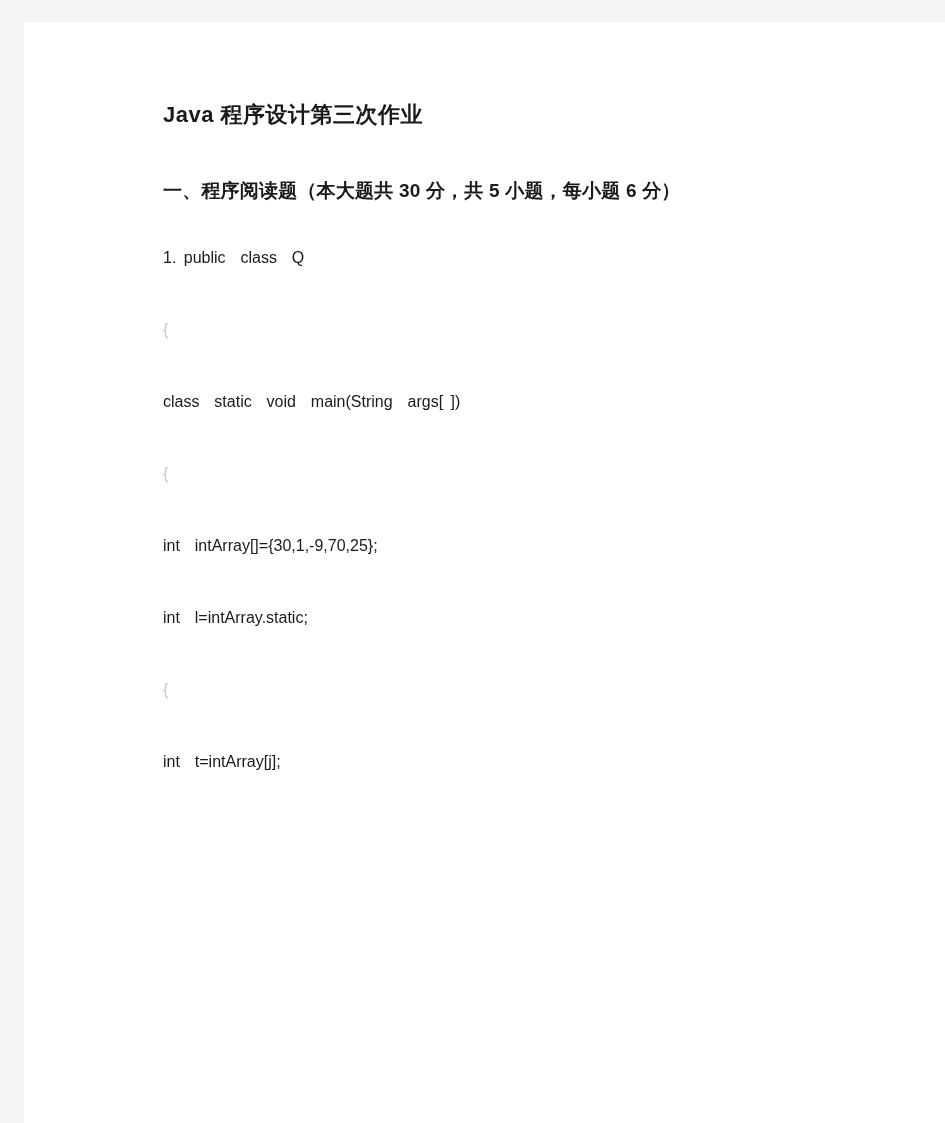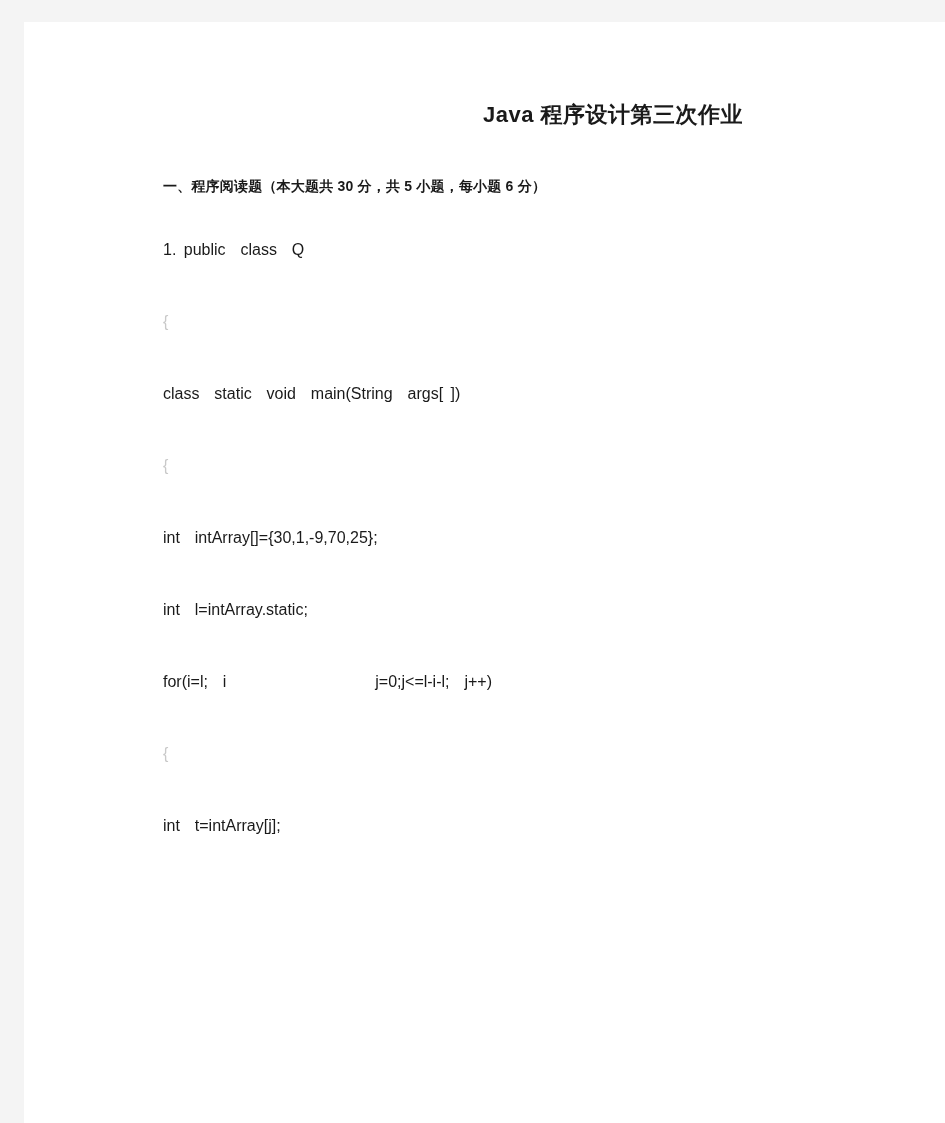--- a/index.html
+++ b/index.html
@@ -24,31 +24,31 @@
   }
 
   #doc-body {
     position: absolute;
     left: 139px;
     top: 78px;
     width: 700px;
   }
 
   .doc-title {
-    text-align: right;
+    text-align: left;
     font-size: 22px;
     font-weight: bold;
     color: #1a1a1a;
     letter-spacing: 0.5px;
     margin: 0 0 48px 0;
     padding-right: 120px;
   }
 
   .section-heading {
-    font-size: 14px;
+    font-size: 19px;
     font-weight: bold;
     color: #1a1a1a;
     margin: 0 0 44px 0;
     letter-spacing: 0.2px;
     white-space: nowrap;
   }
 
   .code-line {
     font-size: 16px;
     color: #1a1a1a;
@@ -79,19 +79,18 @@
 
     <h2 class="section-heading">一、程序阅读题（本大题共 30 分，共 5 小题，每小题 6 分）</h2>
 
     <div id="code-block">
         <p class="code-line">1. public  class  Q</p>
         <p class="code-line brace">{</p>
         <p class="code-line">class  static  void  main(String  args[ ])</p>
         <p class="code-line brace">{</p>
         <p class="code-line">int  intArray[]={30,1,-9,70,25};</p>
         <p class="code-line">int  l=intArray.static;</p>
-        <p class="code-line gapped">for(i=l;  i                    j=0;j&lt;=l-i-l;  j++)</p>
         <p class="code-line brace">{</p>
         <p class="code-line">int  t=intArray[j];</p>
       </div>
 
   </div>
 </div>
 
 </body></html>

